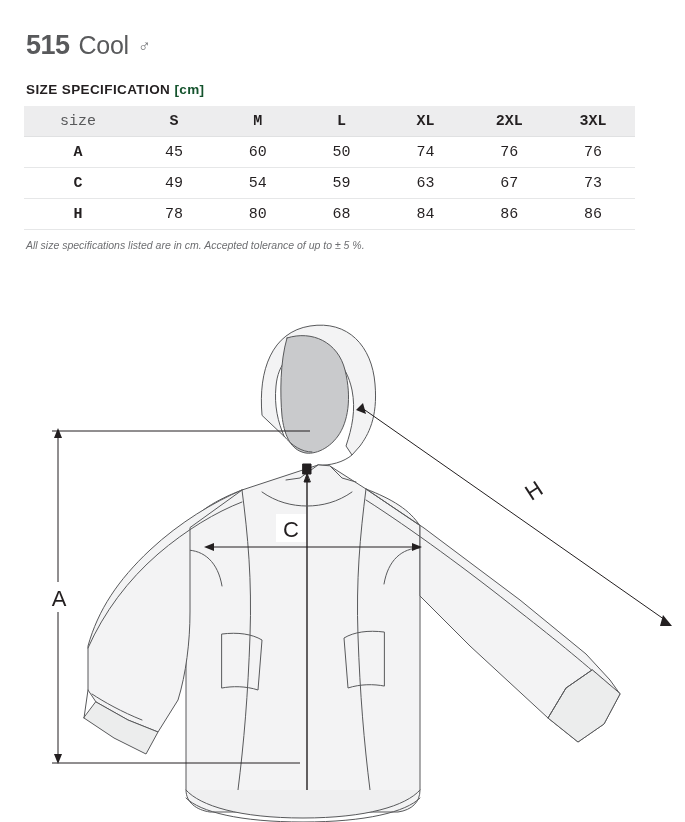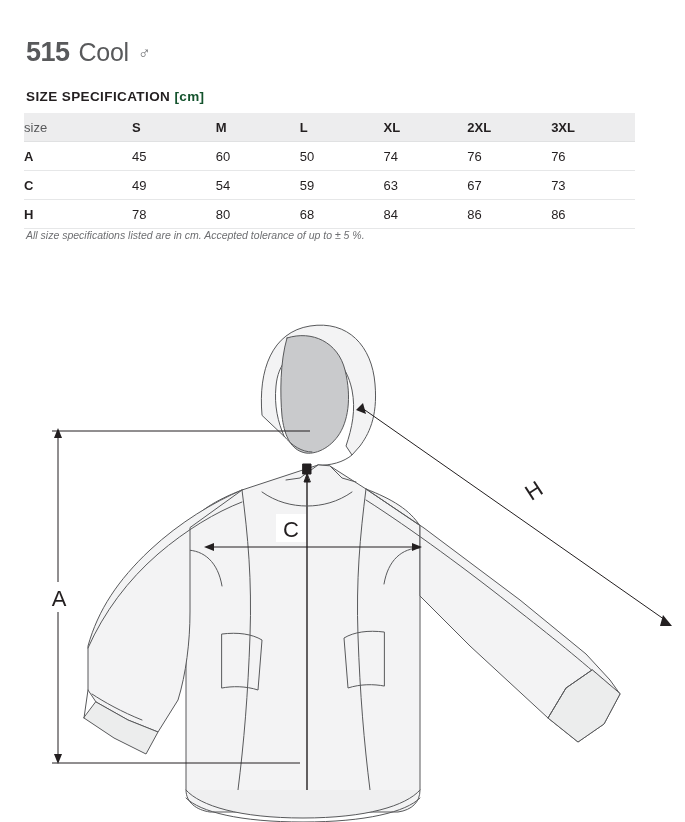--- a/index.html
+++ b/index.html
@@ -10,21 +10,21 @@
     height: 822px;
     background: #ffffff;
     font-family: "Liberation Sans", sans-serif;
     color: #231f20;
     overflow: hidden;
   }
   .page {
     position: relative;
     width: 673px;
     height: 822px;
-    padding: 16px 24px;
+    padding: 9px 24px;
   }
   
   .title-row {
     display: flex;
     align-items: baseline;
     gap: 9px;
     padding-top: 21px;
     padding-left: 2px;
   }
   .title-code {
@@ -60,24 +60,25 @@
     color: #14532d;
   }
   
   table.size-table {
     margin-top: 9px;
     border-collapse: collapse;
     width: 611px;
     table-layout: fixed;
   }
   table.size-table th, table.size-table td {
-    font-size: 13px;
-    text-align: left;
+    font-size: 15px;
+    text-align: center;
     padding: 7px 0 6px 0;
     border-bottom: 1px solid #e6e7e8;
+    font-family: Liberation Mono, monospace;
   }
   table.size-table thead tr {
     background: #ededee;
   }
   table.size-table thead th {
     font-weight: bold;
     color: #231f20;
     border-bottom: 1px solid #e0e1e2;
   }
   table.size-table thead th.label-col {
@@ -90,20 +91,21 @@
   table.size-table td.row-label {
     font-weight: bold;
   }
   table.size-table td {
     color: #231f20;
   }
   table.size-table tbody tr:last-child td {
     border-bottom: 1px solid #e6e7e8;
   }
   .note {
+    margin-top: 9px;
     padding-left: 2px;
     font-size: 10.5px;
     font-style: italic;
     color: #6d6e71;
   }
   
   .illo {
     position: absolute;
     left: 0;
     top: 250px;

